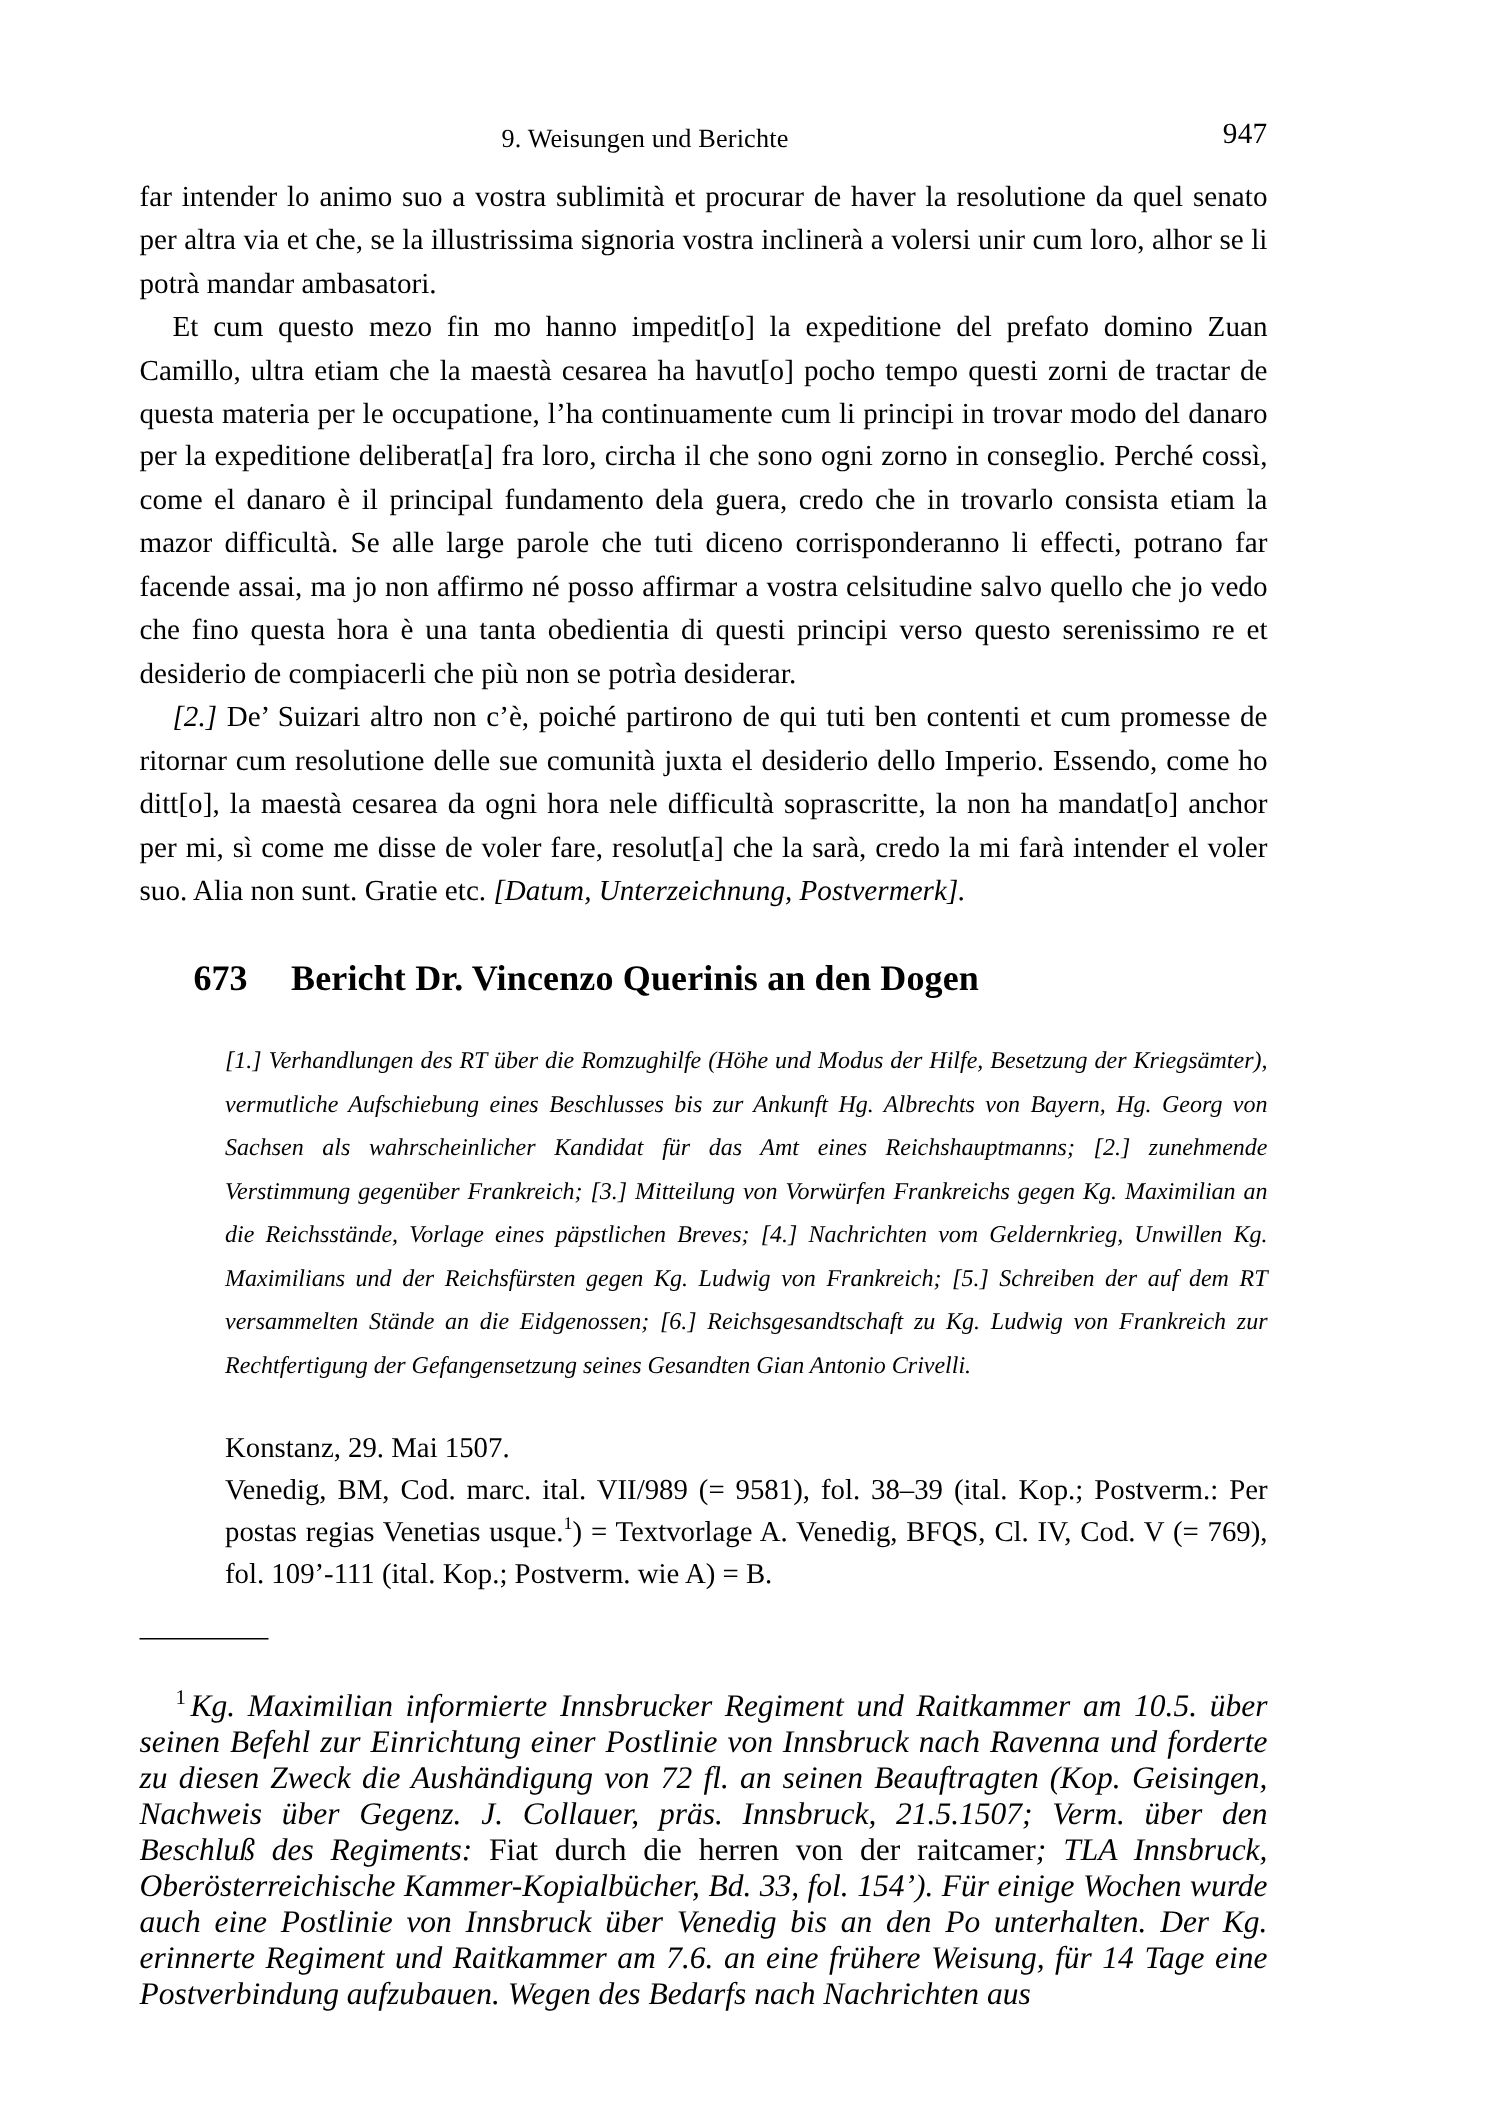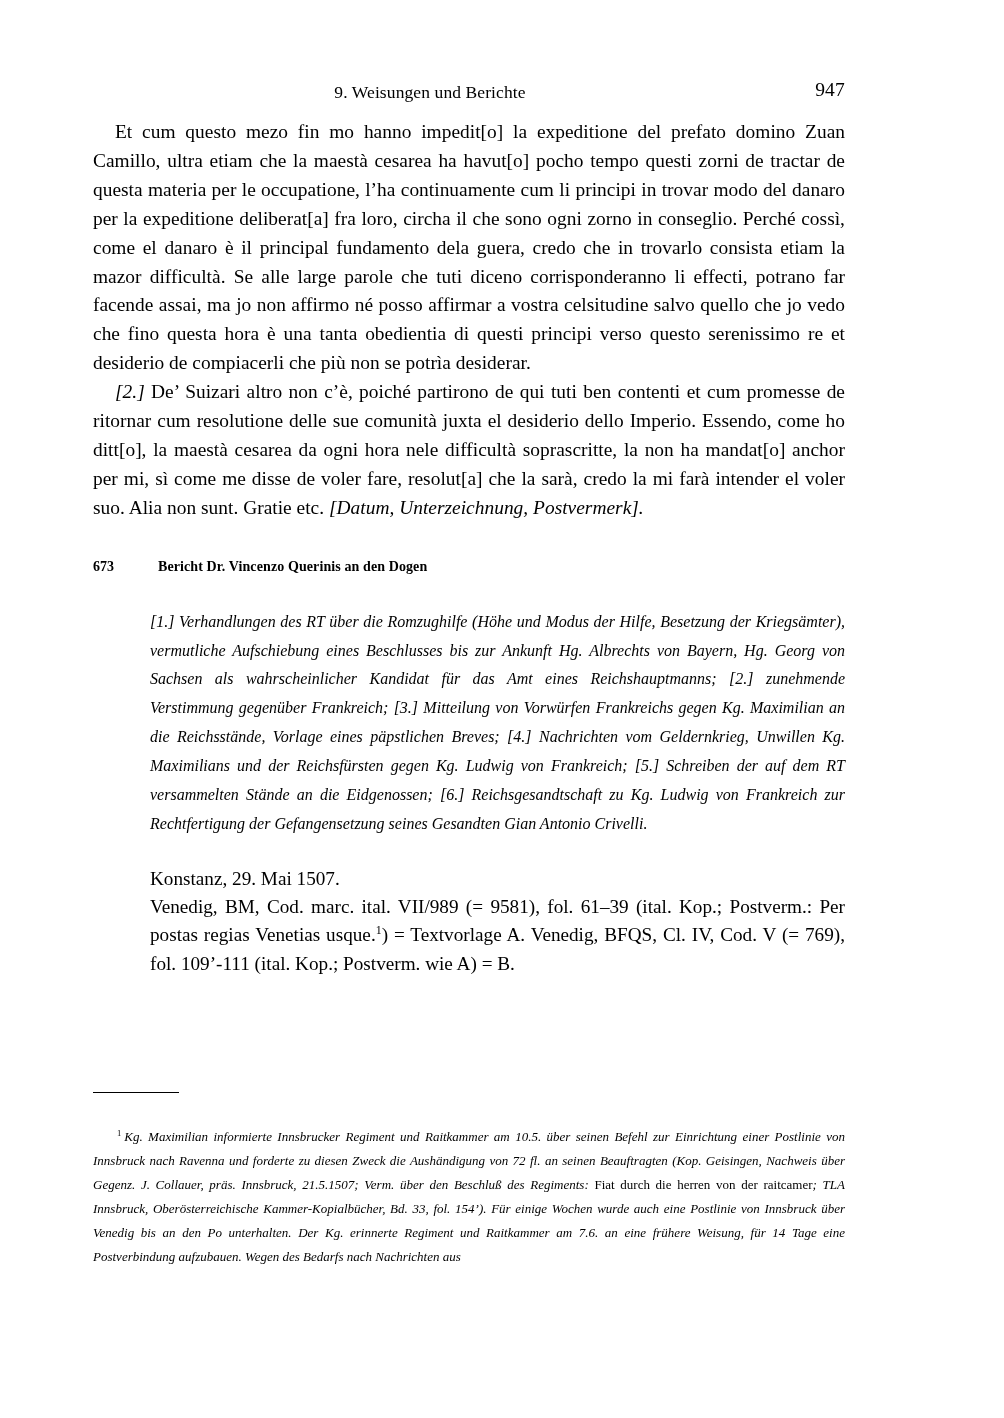--- a/index.html
+++ b/index.html
@@ -65,25 +65,26 @@
     hyphens: none;
     letter-spacing: 0.02px;
   }
   p.body.cont { text-indent: 0; }
   p.body.indent { text-indent: 22px; }
   p.body .ital { font-style: italic; }
 
   
   .doc-heading {
     margin-top: 30px;
-    font-size: 14px;
+    font-size: 24px;
     line-height: 28.9px;
     font-weight: bold;
     display: block;
     white-space: nowrap;
+    margin-left: 36px;
   }
   .doc-heading .doc-no {
     display: inline-block;
     width: 65px;
   }
   .doc-heading .doc-title { letter-spacing: 0.1px; }
 
   
   .regest {
     margin-top: 26px;
@@ -124,21 +125,21 @@
     width: 752px;
   }
   .footnote-rule {
     width: 86px;
     height: 0;
     border: 0;
     border-top: 1.3px solid #000;
     margin: 0 0 9px 0;
   }
   .footnote {
-    font-size: 13px;
+    font-size: 21px;
     line-height: 24.0px;
     font-style: italic;
     text-align: justify;
     hyphens: none;
     text-indent: 24px;
     margin-top: 32px;
   }
   .footnote sup.fn-marker {
     font-size: 0.66em;
     vertical-align: super;
@@ -153,34 +154,35 @@
 
 <div class="page">
 
   <div class="running-head">
     <span class="rh-title">9. Weisungen und Berichte</span>
     <span class="rh-pageno">947</span>
   </div>
 
   <div class="textblock">
 
+    <p class="body cont">far intender lo animo suo a vostra sublimità et procurar de haver la resolutione da quel senato per altra via et che, se la illustrissima signoria vostra inclinerà a volersi unir cum loro, alhor se li potrà mandar ambasatori.</p>
 
     <p class="body indent">Et cum questo mezo fin mo hanno impedit[o] la expeditione del prefato domino Zuan Camillo, ultra etiam che la maestà cesarea ha havut[o] pocho tempo questi zorni de tractar de questa materia per le occupatione, l’ha continuamente cum li principi in trovar modo del danaro per la expeditione deliberat[a] fra loro, circha il che sono ogni zorno in conseglio. Perché cossì, come el danaro è il principal fundamento dela guera, credo che in trovarlo consista etiam la mazor difficultà. Se alle large parole che tuti diceno corrisponderanno li effecti, potrano far facende assai, ma jo non affirmo né posso affirmar a vostra celsitudine salvo quello che jo vedo che fino questa hora è una tanta obedientia di questi principi verso questo serenissimo re et desiderio de compiacerli che più non se potrìa desiderar.</p>
 
     <p class="body indent"><span class="ital">[2.]</span><span> De’ Suizari altro non c’è, poiché partirono de qui tuti ben contenti et cum promesse de ritornar cum resolutione delle sue comunità juxta el desiderio dello Imperio. Essendo, come ho ditt[o], la maestà cesarea da ogni hora nele difficultà soprascritte, la non ha mandat[o] anchor per mi, sì come me disse de voler fare, resolut[a] che la sarà, credo la mi farà intender el voler suo. Alia non sunt. Gratie etc. </span><span class="ital">[Datum, Unterzeichnung, Postvermerk].</span></p>
 
     <div class="doc-heading">
       <span class="doc-no">673</span><span class="doc-title">Bericht Dr. Vincenzo Querinis an den Dogen</span>
     </div>
 
     <div class="regest">[1.] Verhandlungen des RT über die Romzughilfe (Höhe und Modus der Hilfe, Besetzung der Kriegsämter), vermutliche Aufschiebung eines Beschlusses bis zur Ankunft Hg. Albrechts von Bayern, Hg. Georg von Sachsen als wahrscheinlicher Kandidat für das Amt eines Reichshauptmanns; [2.] zunehmende Verstimmung gegenüber Frankreich; [3.] Mitteilung von Vorwürfen Frankreichs gegen Kg. Maximilian an die Reichsstände, Vorlage eines päpstlichen Breves; [4.] Nachrichten vom Geldernkrieg, Unwillen Kg. Maximilians und der Reichsfürsten gegen Kg. Ludwig von Frankreich; [5.] Schreiben der auf dem RT versammelten Stände an die Eidgenossen; [6.] Reichsgesandtschaft zu Kg. Ludwig von Frankreich zur Rechtfertigung der Gefangensetzung seines Gesandten Gian Antonio Crivelli.</div>
 
     <div class="source">
       <span class="line it">Konstanz, 29. Mai 1507.</span>
-      <span><span class="it">Venedig, BM, Cod. marc. ital. VII/989 (= 9581), fol. 61–39 (ital. Kop.; Postverm.: </span><span class="ro">Per postas regias Venetias usque.</span><sup>1</sup><span class="it">) = Textvorlage A. Venedig, BFQS, Cl. IV, Cod. V (= 769), fol. 109’-111 (ital. Kop.; Postverm. wie A) = B.</span></span>
+      <span><span class="it">Venedig, BM, Cod. marc. ital. VII/989 (= 9581), fol. 38–39 (ital. Kop.; Postverm.: </span><span class="ro">Per postas regias Venetias usque.</span><sup>1</sup><span class="it">) = Textvorlage A. Venedig, BFQS, Cl. IV, Cod. V (= 769), fol. 109’-111 (ital. Kop.; Postverm. wie A) = B.</span></span>
     </div>
 
   </div>
 
   <div class="footnote-area">
     <hr class="footnote-rule">
     <div class="footnote"><sup class="fn-marker">1</sup><span>Kg. Maximilian informierte Innsbrucker Regiment und Raitkammer am 10.5. über seinen Befehl zur Einrichtung einer Postlinie von Innsbruck nach Ravenna und forderte zu diesen Zweck die Aushändigung von 72 fl. an seinen Beauftragten (Kop. Geisingen, Nachweis über Gegenz. J. Collauer, präs. Innsbruck, 21.5.1507; Verm. über den Beschluß des Regiments: </span><span class="ro">Fiat durch die herren von der raitcamer</span><span>; TLA Innsbruck, Oberösterreichische Kammer-Kopialbücher, Bd. 33, fol. 154’). Für einige Wochen wurde auch eine Postlinie von Innsbruck über Venedig bis an den Po unterhalten. Der Kg. erinnerte Regiment und Raitkammer am 7.6. an eine frühere Weisung, für 14 Tage eine Postverbindung aufzubauen. Wegen des Bedarfs nach Nachrichten aus</span></div>
   </div>
 
 </div>

